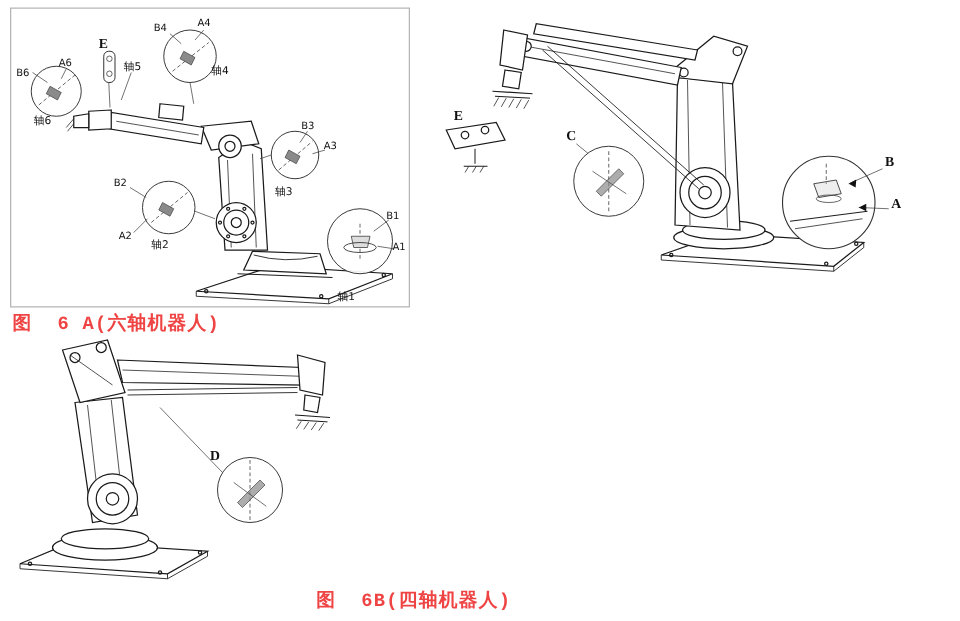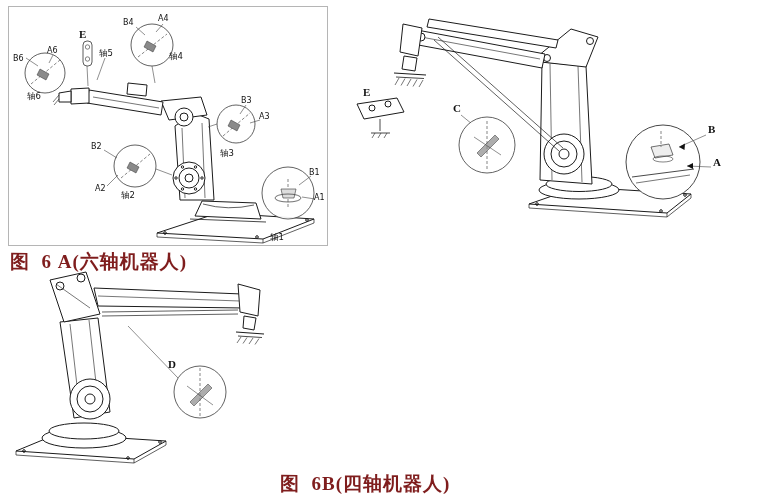--- a/index.html
+++ b/index.html
@@ -1,24 +1,24 @@
 <!DOCTYPE html>
 <html><head>
 <meta charset="utf-8">
 <style>
   html,body{margin:0;padding:0;background:#fff;}
   .page{position:relative;width:768px;height:497px;background:#ffffff;overflow:hidden;
         font-family:"Liberation Serif", serif;color:#111;}
   .figure-box{position:absolute;left:8px;top:6px;width:318px;height:238px;border:1px solid #b5b5b5;background:#fff;}
   .figure-right{position:absolute;left:333px;top:4px;width:400px;height:235px;}
   .figure-bottom{position:absolute;left:10px;top:262px;width:340px;height:215px;}
-  .caption{position:absolute;font-weight:700;font-size:19px;letter-spacing:1px;color:#7f1d1d;
-           font-family:Liberation Serif, serif;white-space:pre;}
+  .caption{position:absolute;font-weight:700;font-size:15px;letter-spacing:1px;color:#ef4444;
+           font-family:Liberation Mono, monospace;white-space:pre;}
   .caption-a{left:10px;top:249px;}
-  .caption-b{left:253px;top:471px;margin-left:27px;}
+  .caption-b{left:253px;top:471px;}
   svg{display:block;}
   text{font-family:"DejaVu Sans",sans-serif;font-size:8px;fill:#111;}
   text.axis{font-size:8.5px;}
   text.bigletter{font-family:"Liberation Serif",serif;font-size:11px;font-weight:600;}
   .ln{stroke:#444;stroke-width:0.6;fill:none;}
   .dash{stroke:#333;stroke-width:0.6;fill:none;stroke-dasharray:3 2;}
   .blob{fill:#8a8a8a;stroke:#333;stroke-width:0.5;}
   .callout{fill:rgba(255,255,255,0.92);stroke:#3a3a3a;stroke-width:0.8;}
 </style>
 </head>

